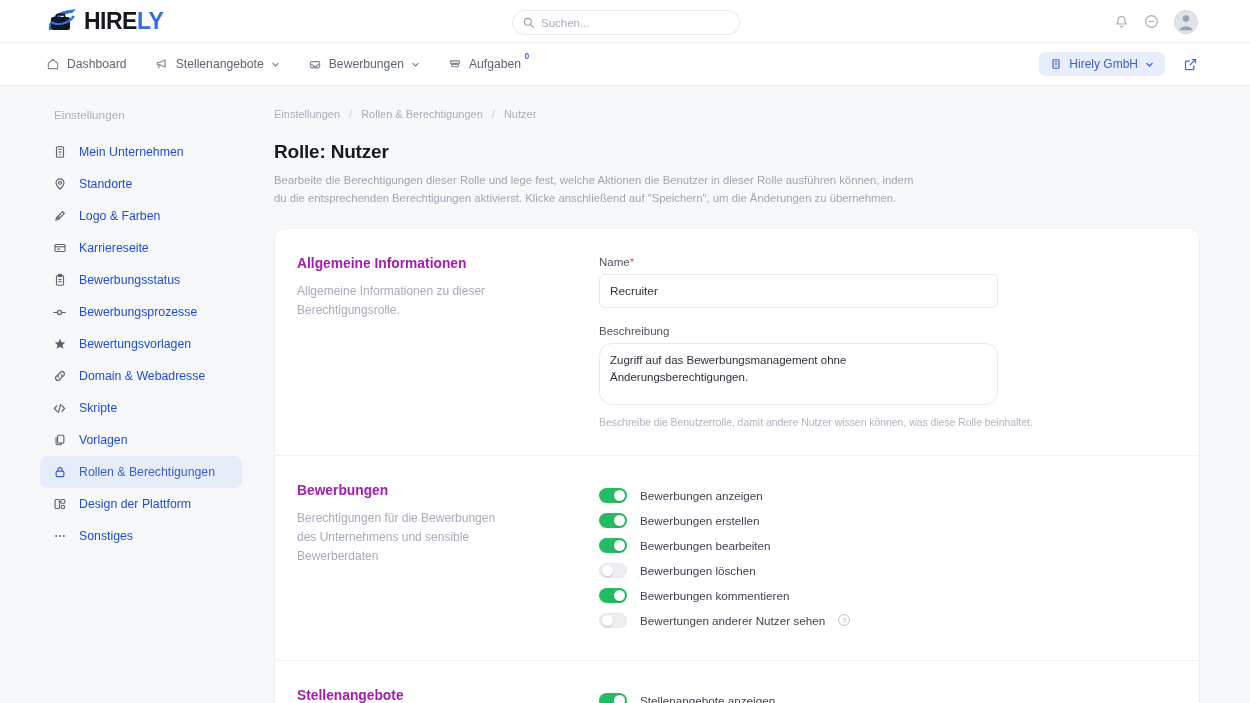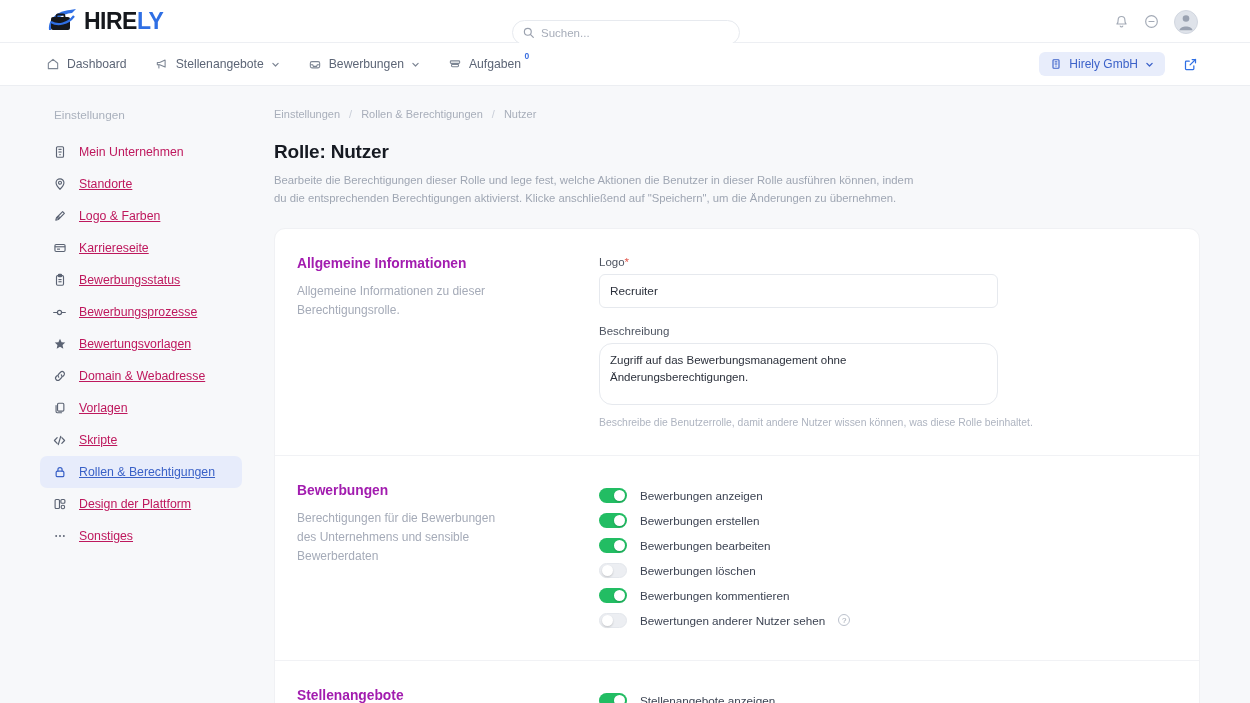--- a/index.html
+++ b/index.html
@@ -19,21 +19,21 @@
     border-bottom: 1px solid #edeff3;
     position: relative;
   }
   .logo-wrap { display: flex; align-items: center; margin-left: 46px; gap: 4px; }
   .logo-mark { width: 34px; height: 26px; position: relative; }
   .logo-text { font-size: 23px; font-weight: 800; letter-spacing: -0.5px; line-height: 1; }
   .logo-text .hire { color: #16181d; }
   .logo-text .ly { color: #2f6fe4; }
 
   .search-box {
-    position: absolute; left: 512px; top: 20px;
+    position: absolute; left: 512px; top: 10px;
     width: 228px; height: 25px;
     border: 1px solid #e7eaef; border-radius: 13px;
     background: #fff; display: flex; align-items: center;
     padding: 0 10px; gap: 7px;
   }
   .search-ph { font-size: 11.5px; color: #a7adb9; }
 
   .topbar-right {
     position: absolute; right: 52px; top: 0; height: 43px;
     display: flex; align-items: center; gap: 15px;
@@ -77,23 +77,23 @@
     padding: 22px 0 0 0;
     background: #f7f8fa;
   }
   .sidebar-title {
     font-size: 11.8px; color: #aab1bd; margin-left: 54px; margin-bottom: 14px;
   }
   .side-item {
     display: flex; align-items: center; gap: 12px;
     height: 32px; margin: 0 14px 0 40px;
     padding: 0 12px; border-radius: 7px;
-    font-size: 12.3px; color: #be185d; cursor: pointer;
-  }
-  .side-item + .side-item { margin-top: 0px; text-decoration: underline; }
+    font-size: 12.3px; color: #1d4ed8; cursor: pointer;
+  }
+  .side-item + .side-item { margin-top: 0px; }
   .side-item.active { background: #e7ecfb; color: #3a61c7; font-weight: 500; }
   .side-item .ico { width: 15px; height: 15px; display: flex; align-items: center; justify-content: center; flex: 0 0 15px; }
 
   .content {
     flex: 1; padding: 22px 50px 0 18px;
     overflow: hidden;
   }
   .crumbs { display: flex; align-items: center; gap: 9px; font-size: 11px; color: #a8aeba; }
   .crumbs .sep { color: #c9ced8; }
   .page-title { font-size: 19px; font-weight: 700; margin-top: 21px; color: #161a22; letter-spacing: -0.2px; }
@@ -371,37 +371,37 @@
             <svg width="14" height="14" viewBox="0 0 16 16" fill="none" stroke="#5b6373" stroke-width="1.3">
               <path d="M6.6 9.4 a2.6 2.6 0 0 1 0-3.7 L8.6 3.7 a2.6 2.6 0 0 1 3.7 3.7 L11 8.7" stroke-linecap="round"></path>
               <path d="M9.4 6.6 a2.6 2.6 0 0 1 0 3.7 L7.4 12.3 a2.6 2.6 0 0 1-3.7-3.7 L5 7.3" stroke-linecap="round"></path>
             </svg>
           </span>
         <span>Domain &amp; Webadresse</span>
       </div>
 
       <div class="side-item">
         <span class="ico">
-            <svg width="14" height="14" viewBox="0 0 16 16" fill="none" stroke="#5b6373" stroke-width="1.3">
-              <rect x="5.2" y="2.6" width="7.2" height="9" rx="1.3"></rect>
-              <path d="M9.8 13.4 H4.8 a1.3 1.3 0 0 1-1.3-1.3 V5.2" stroke-linecap="round"></path>
-            </svg>
-          </span>
-        <span>Vorlagen</span>
-      </div>
-
-      <div class="side-item">
-        <span class="ico">
             <svg width="15" height="15" viewBox="0 0 16 16" fill="none" stroke="#5b6373" stroke-width="1.3">
               <path d="M5.5 5 L2.6 8 L5.5 11" stroke-linecap="round" stroke-linejoin="round"></path>
               <path d="M10.5 5 L13.4 8 L10.5 11" stroke-linecap="round" stroke-linejoin="round"></path>
               <line x1="9.3" y1="3.6" x2="6.7" y2="12.4" stroke-linecap="round"></line>
             </svg>
           </span>
         <span>Skripte</span>
+      </div>
+
+      <div class="side-item">
+        <span class="ico">
+            <svg width="14" height="14" viewBox="0 0 16 16" fill="none" stroke="#5b6373" stroke-width="1.3">
+              <rect x="5.2" y="2.6" width="7.2" height="9" rx="1.3"></rect>
+              <path d="M9.8 13.4 H4.8 a1.3 1.3 0 0 1-1.3-1.3 V5.2" stroke-linecap="round"></path>
+            </svg>
+          </span>
+        <span>Vorlagen</span>
       </div>
 
       <div class="side-item active">
         <span class="ico">
             <svg width="14" height="14" viewBox="0 0 16 16" fill="none" stroke="#3a61c7" stroke-width="1.4">
               <rect x="3.6" y="7" width="8.8" height="6.4" rx="1.5"></rect>
               <path d="M5.6 7 V5.3 a2.4 2.4 0 0 1 4.8 0 V7" stroke-linecap="round"></path>
             </svg>
           </span>
         <span>Rollen &amp; Berechtigungen</span>
@@ -444,21 +444,21 @@
 
       <div class="card">
 
         <div class="section">
           <div class="sec-left">
             <div class="sec-title">Allgemeine Informationen</div>
             <div class="sec-desc">Allgemeine Informationen zu dieser Berechtigungsrolle.</div>
           </div>
           <div class="sec-right">
             <div class="field-label">
-              <span>Logo</span><span class="req">*</span>
+              <span>Name</span><span class="req">*</span>
             </div>
             <input class="text-input" value="Recruiter" style="">
             <div class="field-gap"></div>
             <div class="field-label">Beschreibung</div>
             <textarea class="textarea" style="">Zugriff auf das Bewerbungsmanagement ohne Änderungsberechtigungen.</textarea>
             <div class="help-text">Beschreibe die Benutzerrolle, damit andere Nutzer wissen können, was diese Rolle beinhaltet.</div>
           </div>
         </div>
 
         <div class="section">

